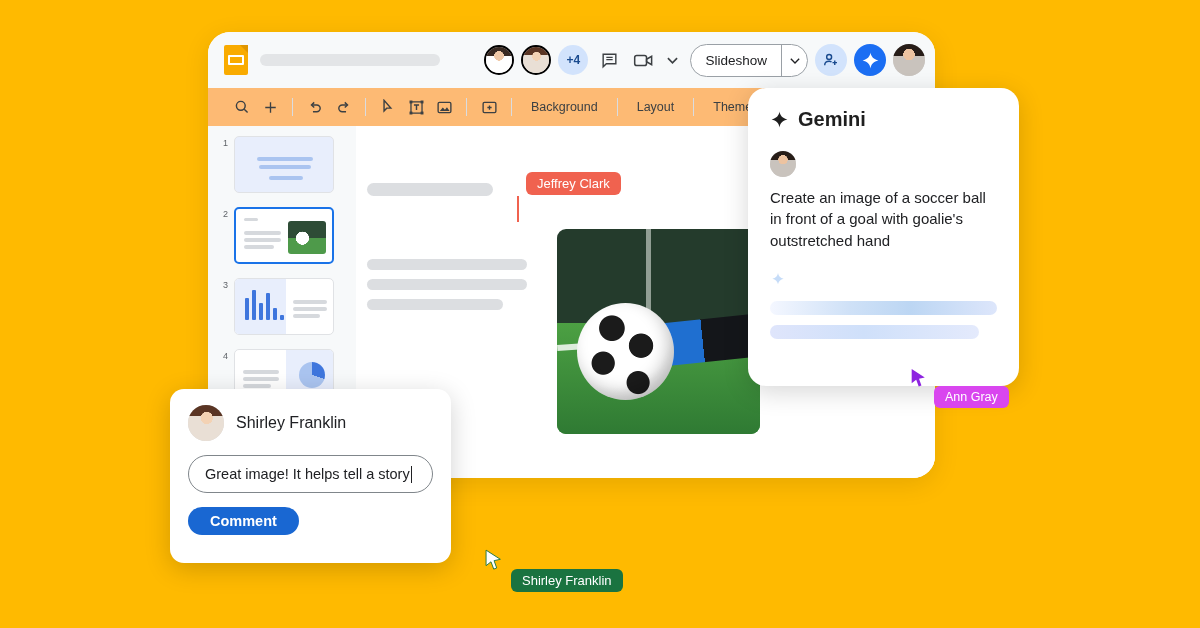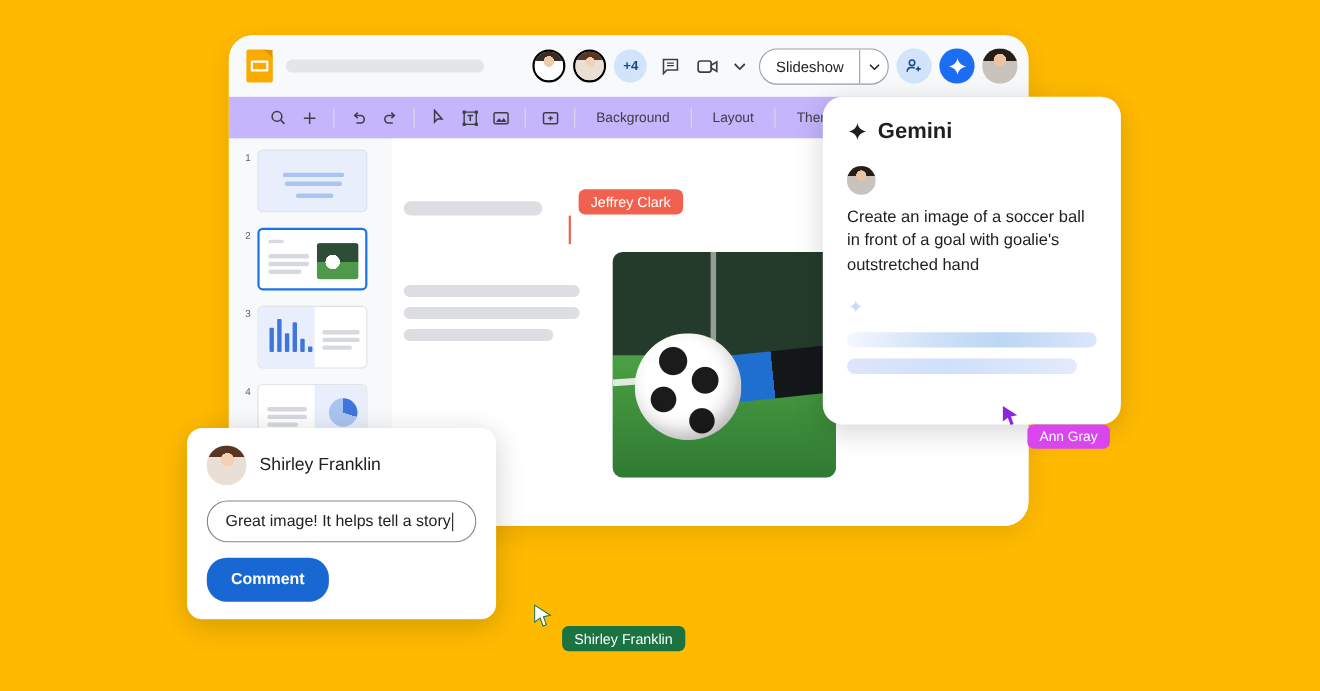--- a/index.html
+++ b/index.html
@@ -107,22 +107,22 @@
   .gemini-btn {
     width: 32px; height: 32px; border-radius: 50%;
     background: #1B6EF3; display: flex;
     align-items: center; justify-content: center; flex: none;
   }
   .me-avatar { width: 32px; height: 32px; }
 
   
   .toolbar {
     position: absolute; left: 0; top: 56px; width: 100%; height: 38px;
-    background: #c4b5fd;
-    display: flex; align-items: center; padding-left: 32px; gap: 2px;
+    background: #fdba74;
+    display: flex; align-items: center; padding-left: 21px; gap: 2px;
   }
   .tb-icon {
     width: 26px; height: 26px; display: flex;
     align-items: center; justify-content: center; border-radius: 4px;
   }
   .tb-sep { width: 1px; height: 18px; background: #dadce0; margin: 0 7px; }
   .tb-text {
     font-size: 12.5px; color: #3c4043; padding: 0 10px;
     white-space: nowrap;
   }
@@ -264,21 +264,21 @@
     display: flex; align-items: center; padding: 0 16px;
     font-size: 14.5px; color: #202124; white-space: nowrap; overflow: hidden;
   }
   .cc-caret {
     display: inline-block; width: 1.5px; height: 17px;
     background: #202124; margin-left: 1px; vertical-align: -3px;
   }
   .cc-actions { margin-top: 14px; display: flex; gap: 10px; }
   .btn-primary {
     background: #1967d2; color: #fff; border: none;
-    border-radius: 18px; height: 40px; padding: 0 22px;
+    border-radius: 18px; height: 28px; padding: 0 22px;
     font-size: 14.5px; font-weight: 700;
     font-family: "Liberation Sans", sans-serif; cursor: pointer;
   }
   .btn-secondary {
     background: #fff; color: #1967d2; border: 1px solid #9aa0a6;
     border-radius: 18px; height: 36px; padding: 0 22px;
     font-size: 14.5px; font-weight: 700;
     font-family: "Liberation Sans", sans-serif; cursor: pointer;
   }
 </style>

